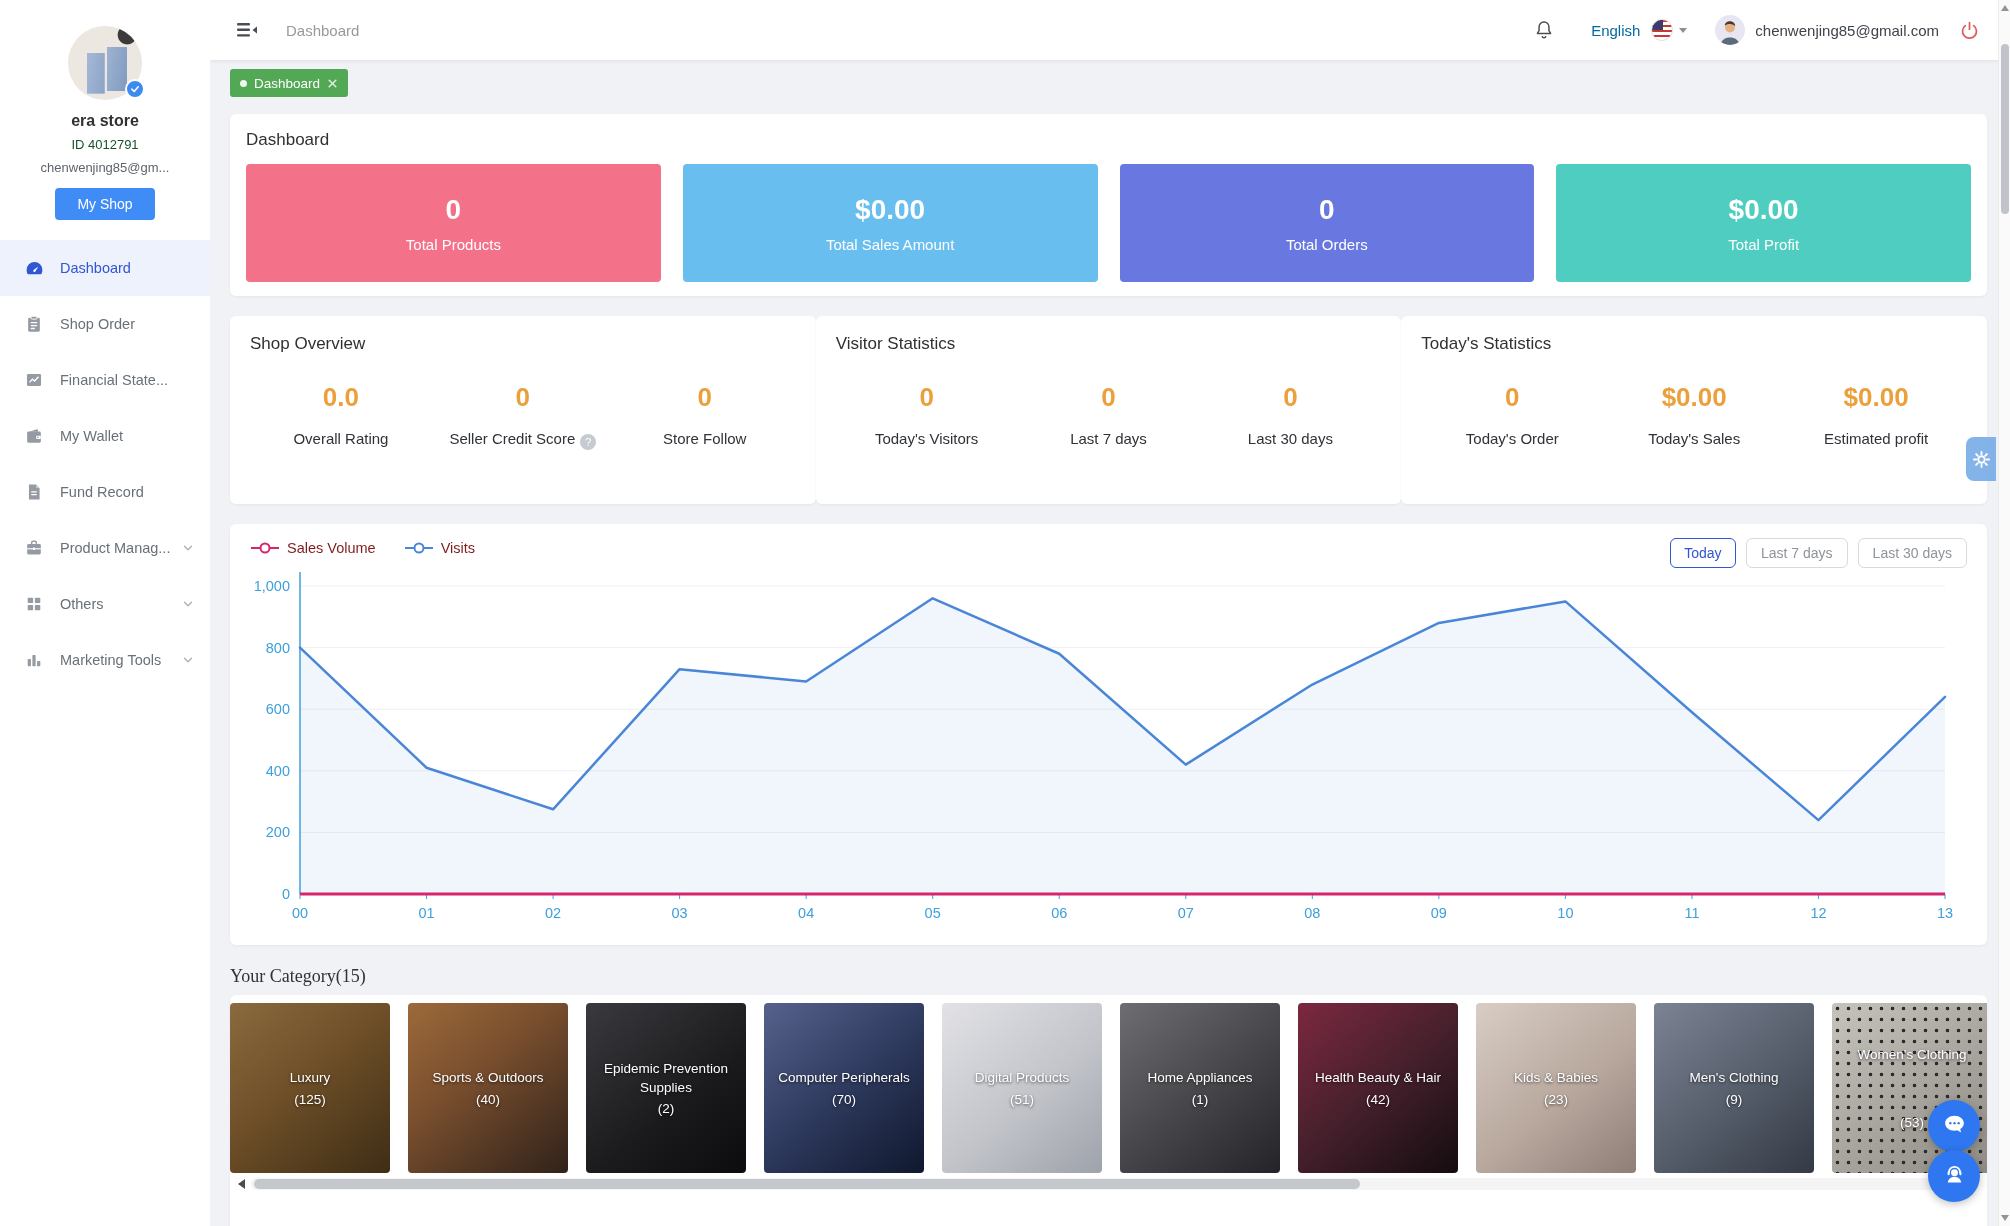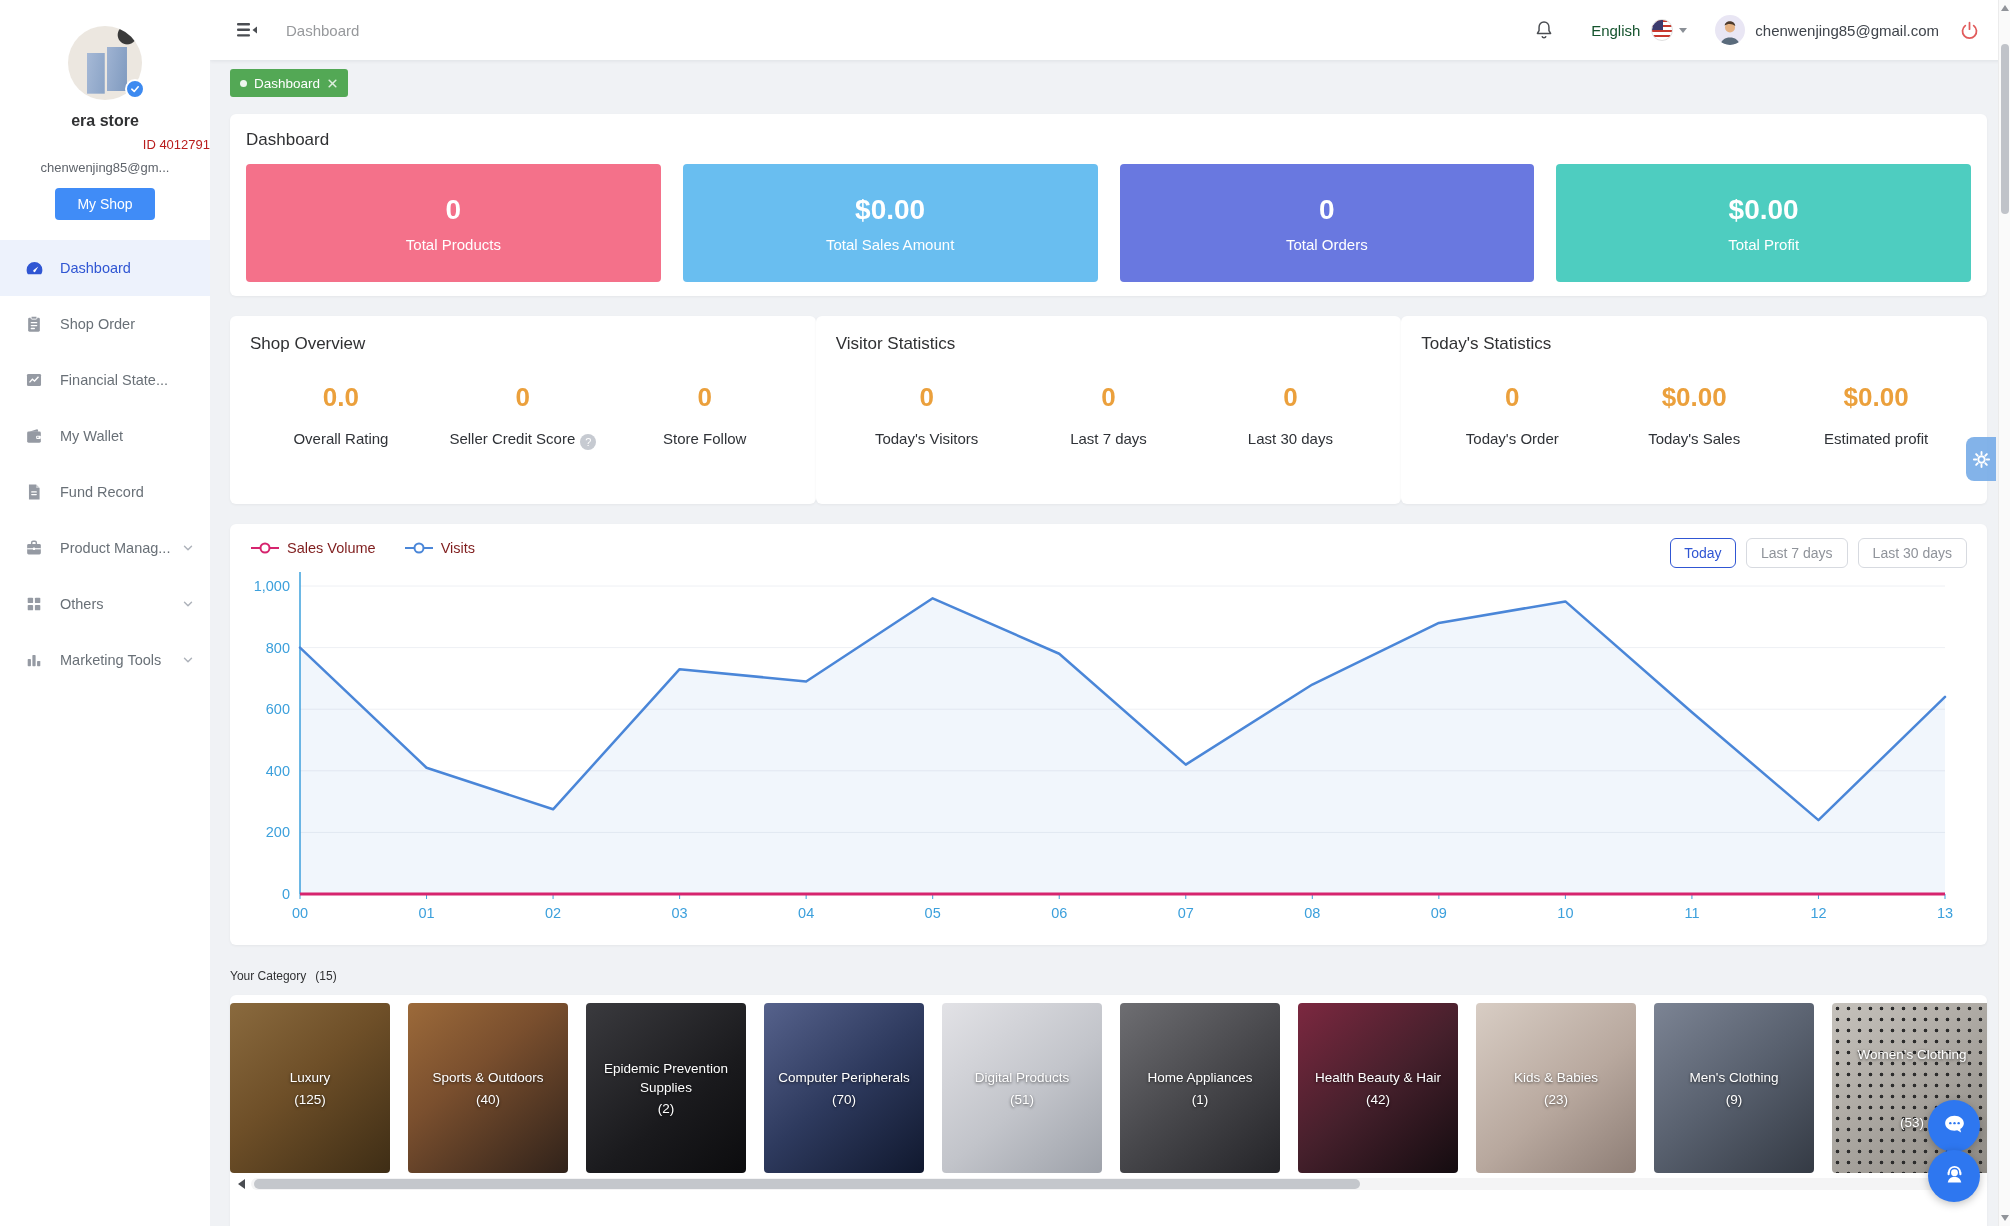--- a/index.html
+++ b/index.html
@@ -15,42 +15,42 @@
       radial-gradient(circle at 80% 12%, #3a3a3a 0 9px, transparent 10px),
       linear-gradient(100deg,#a6b9d6,#8aa3c6),
       linear-gradient(100deg,#9fb3d2,#7f9abf);
     background-repeat:no-repeat;
     background-size:100% 100%, 24% 55%, 27% 60%;
     background-position:0 0, 34% 80%, 72% 70%;}
   .badge{position:absolute;right:-3px;bottom:1px;width:20px;height:20px;border-radius:50%;
     background:#3d8af0;border:2px solid #fff;box-sizing:border-box;
     display:flex;align-items:center;justify-content:center;}
   .store-name{margin-top:12px;font-size:16px;font-weight:bold;color:#303133;}
-  .store-id{margin-top:7px;font-size:13px;color:#b91c1c;text-align:right;}
+  .store-id{margin-top:7px;font-size:13px;color:#14532d;}
   .store-email{margin-top:8px;font-size:13px;color:#5f646b;}
   .myshop{margin-top:13px;width:100px;height:32px;background:#408cf7;color:#fff;border:none;
     border-radius:4px;font-size:14px;cursor:pointer;font-family:Liberation Sans, sans-serif;}
   #menu{margin-top:20px;}
   .menu-item{height:56px;display:flex;align-items:center;padding:0 16px 0 24px;color:#697077;
     font-size:14.5px;cursor:pointer;}
   .menu-item .mi-icon{width:20px;height:20px;margin-right:16px;color:#959aa3;display:inline-flex;
     align-items:center;justify-content:center;}
   .menu-item.active{background:#edf2fc;color:#3056d3;}
   .menu-item.active .mi-icon{color:#3056d3;}
   .mi-label{flex:1;text-align:left;white-space:nowrap;overflow:hidden;}
   .mi-chevron{color:#adb2ba;display:inline-flex;}
   
   .topbar{position:absolute;left:210px;top:0;right:0;height:60px;background:#fff;display:flex;
     align-items:center;box-shadow:0 1px 4px rgba(0,21,41,.08);z-index:5;
     padding:0 30px 0 26px;box-sizing:border-box;}
   .collapse{display:inline-flex;cursor:pointer;}
   .page-title{color:#97999c;font-size:15px;margin-left:28px;}
   .spacer{flex:1;}
   .bell{display:inline-flex;cursor:pointer;}
-  .lang{color:#14532d;font-size:15px;margin:0 11px 0 36px;cursor:pointer;}
+  .lang{color:#0369a1;font-size:15px;margin:0 11px 0 36px;cursor:pointer;}
   .flag{display:inline-flex;align-items:center;cursor:pointer;}
   .flag-circle{width:22px;height:22px;border-radius:50%;display:inline-block;position:relative;
     overflow:hidden;background:repeating-linear-gradient(180deg,#c7392f 0 2.5px,#fff 2.5px 5px);
     border:1px solid #e0e0e0;box-sizing:border-box;}
   .canton{position:absolute;left:0;top:0;width:11px;height:10px;background:#3c3b6e;}
   .caret{display:inline-block;width:0;height:0;border-left:4.5px solid transparent;
     border-right:4.5px solid transparent;border-top:5.5px solid #8a8f96;margin-left:6px;}
   .user-avatar{width:30px;height:30px;border-radius:50%;margin:0 10px 0 28px;overflow:hidden;
     display:inline-flex;cursor:pointer;flex:0 0 auto;}
   .user-email{color:#3f444b;font-size:15px;cursor:pointer;}
@@ -84,21 +84,21 @@
   .chart-card{position:relative;margin:20px 23px 0 20px;height:421px;}
   #chart-svg{position:absolute;left:0;top:0;width:1745px;height:421px;pointer-events:none;}
   .legend{position:absolute;left:20px;top:16px;display:flex;gap:28px;align-items:center;z-index:2;}
   .legend-item{display:flex;align-items:center;gap:7px;font-size:14.5px;color:#7f1d1d;cursor:pointer;}
   .range-buttons{position:absolute;right:20px;top:14px;display:flex;gap:10px;z-index:2;}
   .range-btn{background:#fff;border:1px solid #d7dae0;color:#8f939a;font-size:14px;border-radius:6px;
     padding:6px 14px;cursor:pointer;font-family:inherit;}
   .range-btn.active{border:1.5px solid #3056d3;color:#3056d3;padding:5.5px 13.5px;}
   
   .cat-title-row{margin:16px 23px 0 20px;height:30px;display:flex;align-items:center;
-    font-size:12px;color:#303133;gap:9px;}
+    font-size:18px;color:#303133;font-family:Liberation Serif, serif;}
   .cat-card{margin:4px 23px 0 20px;height:231px;box-sizing:border-box;padding:8px 0 0 0;
     position:relative;overflow:hidden;border-radius:6px 6px 0 0;}
   .cat-row{display:flex;gap:18px;height:170px;overflow:hidden;}
   .cat-item{flex:0 0 160px;border-radius:4px;display:flex;flex-direction:column;align-items:center;
     justify-content:center;color:#fff;text-align:center;cursor:pointer;}
   .cat-name{font-size:13.5px;text-shadow:0 1px 3px rgba(0,0,0,.65);padding:0 8px;line-height:1.35;}
   .cat-cnt{font-size:13.5px;margin-top:4px;text-shadow:0 1px 3px rgba(0,0,0,.65);}
   .hscroll{position:absolute;left:8px;right:8px;top:182px;height:13px;display:flex;
     align-items:center;gap:6px;}
   .hscroll-left{width:0;height:0;border-top:5px solid transparent;border-bottom:5px solid transparent;

